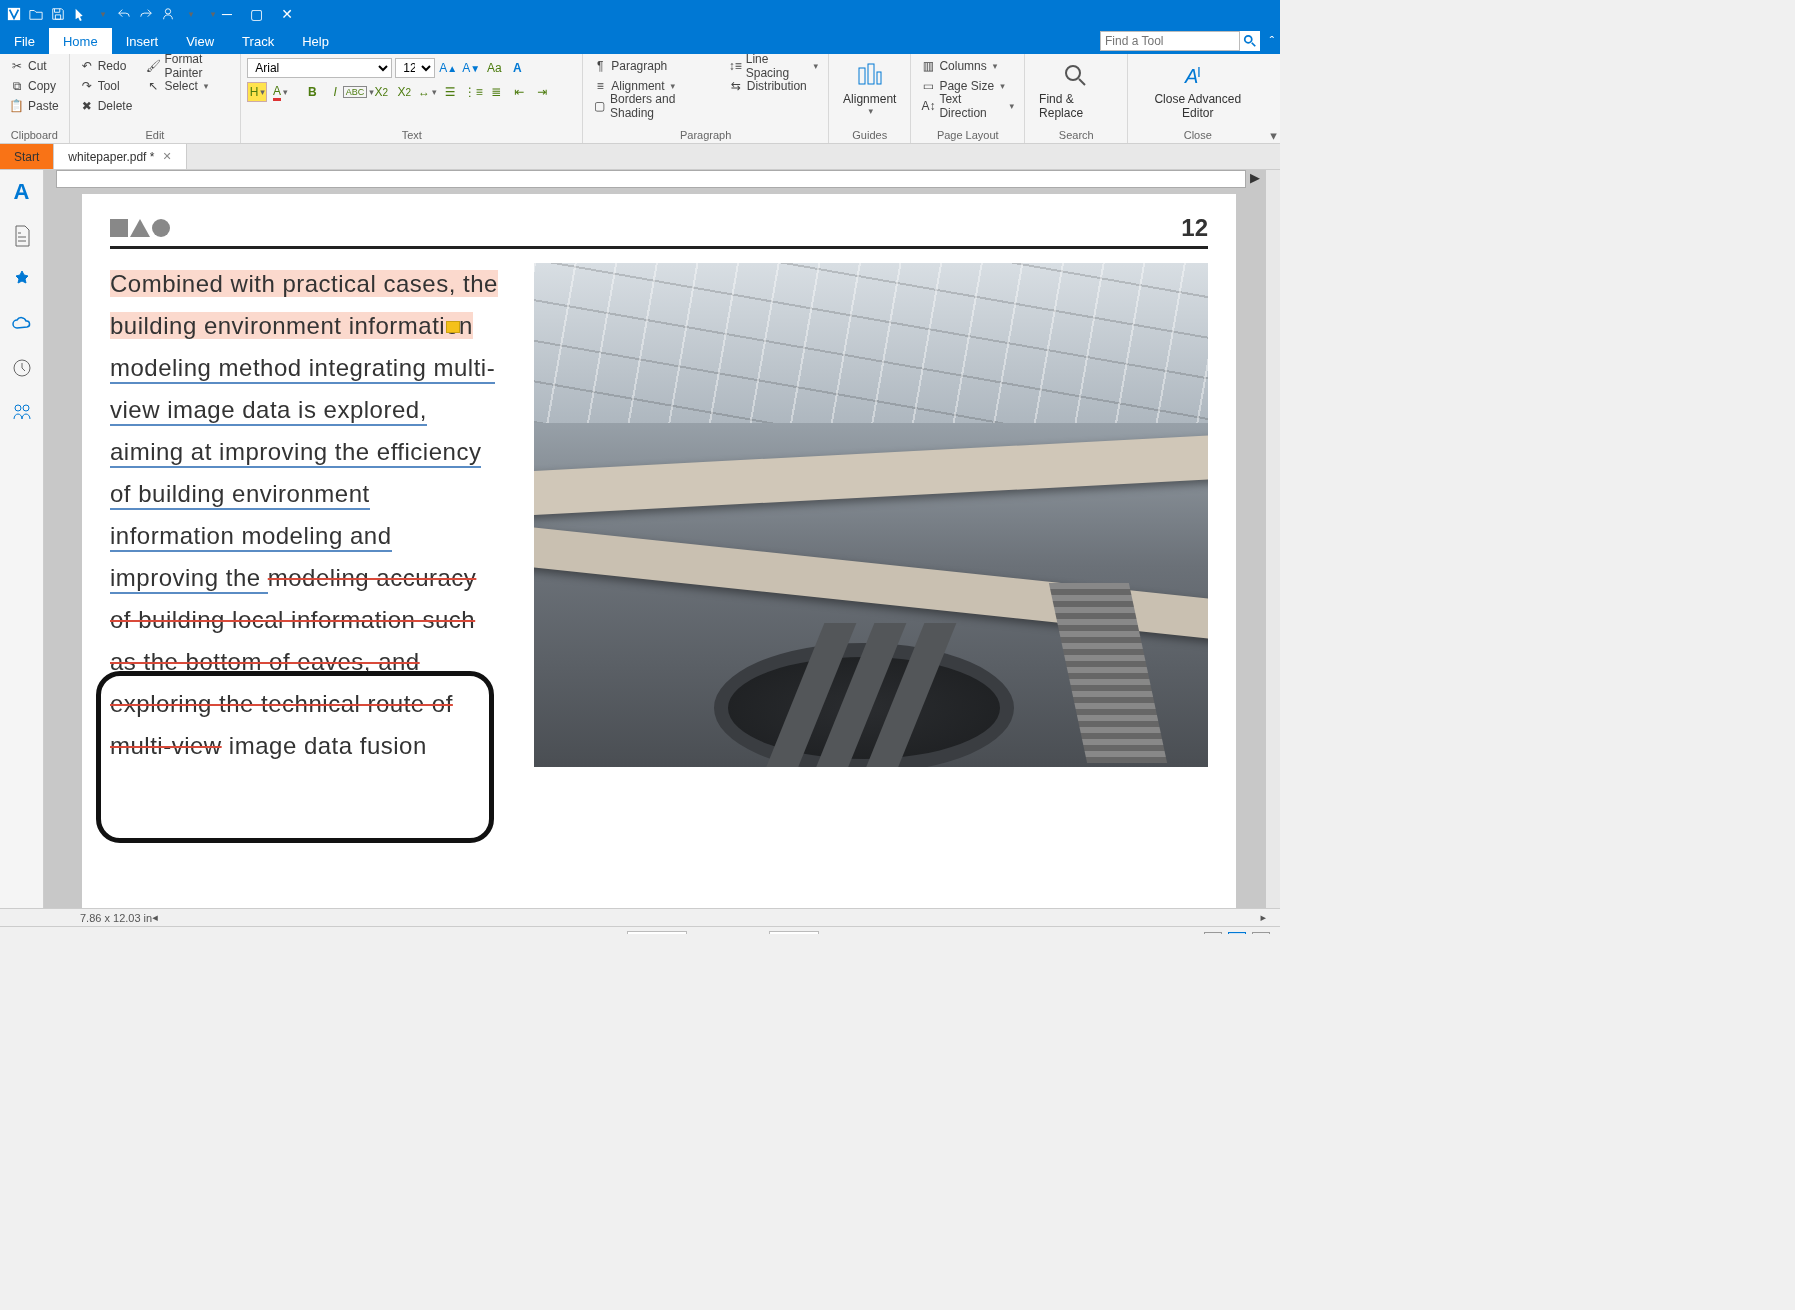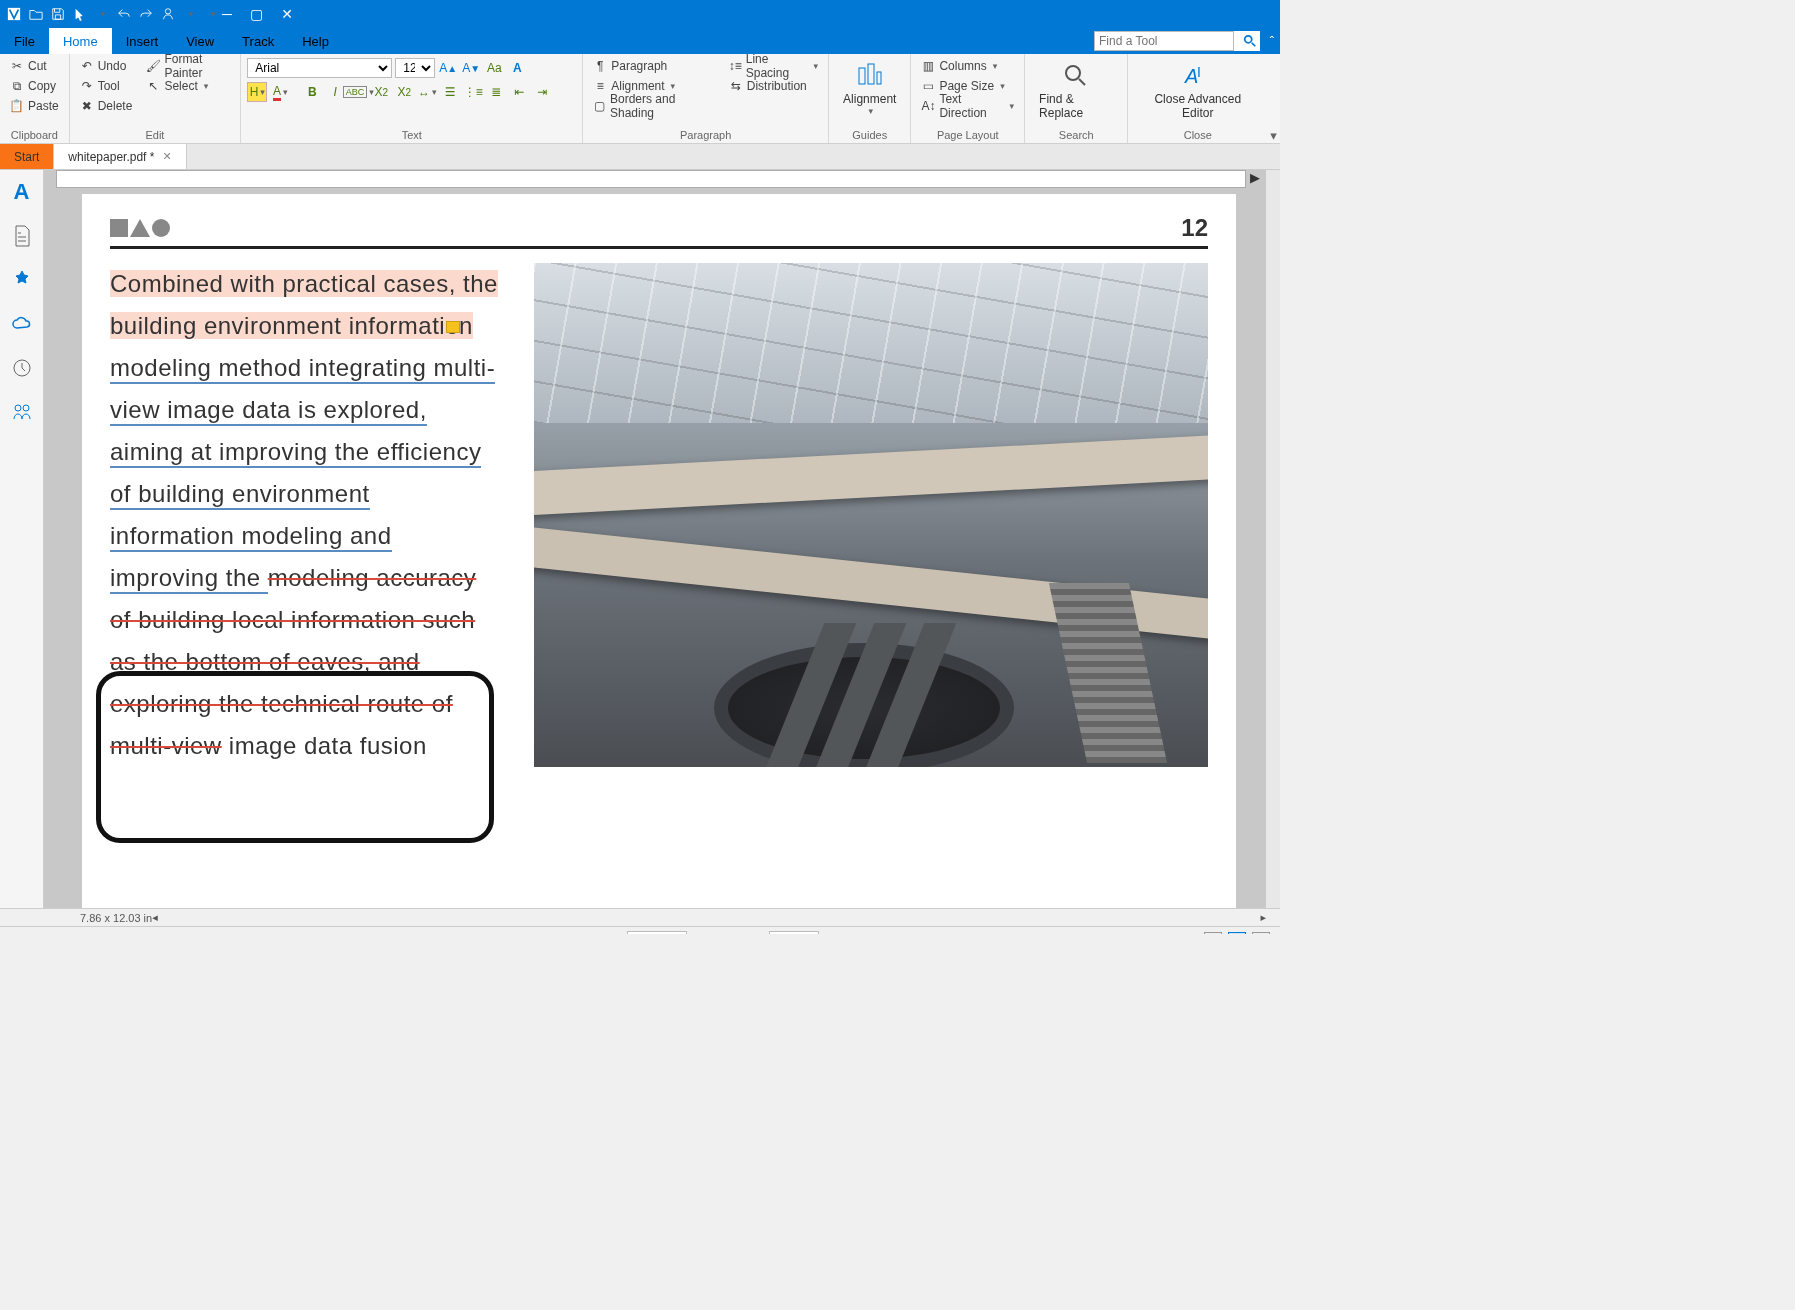--- a/index.html
+++ b/index.html
@@ -10,23 +10,23 @@
 .quick-access { display: flex; align-items: center; gap: 2px; padding-left: 4px; }
 .qa-btn { width: 20px; height: 20px; display: flex; align-items: center; justify-content: center; cursor: pointer; }
 .qa-btn svg { width: 14px; height: 14px; }
 .title-text { flex: 1; text-align: center; }
 .win-controls { display: flex; gap: 18px; padding-right: 14px; }
 .win-btn { cursor: pointer; font-size: 14px; }
 
 
 .menubar { background: #0078d4; height: 26px; display: flex; align-items: center; justify-content: space-between; }
 .menu-tabs { display: flex; height: 100%; }
-.menu-tab { padding: 0 14px; color: #000000; display: flex; align-items: center; cursor: pointer; font-size: 13px; }
+.menu-tab { padding: 0 14px; color: #ffffff; display: flex; align-items: center; cursor: pointer; font-size: 13px; }
 .menu-tab.active { background: white; color: #0078d4; }
-.find-tool { display: flex; align-items: center; gap: 6px; background: white; margin-right: 4px; height: 20px; }
+.find-tool { display: flex; align-items: center; background: white; margin-right: 4px; height: 20px; }
 .find-tool input { border: 1px solid #bbb; height: 20px; width: 140px; padding: 0 4px; font-size: 12px; }
 .find-tool .srch { width: 20px; display:flex; align-items:center; justify-content:center; color:#0078d4; }
 .chev-up { width:16px; color:white; cursor:pointer; text-align:center;}
 
 
 .ribbon { background: #f5f5f5; height: 90px; border-bottom: 1px solid #d0d0d0; display: flex; }
 .ribbon-group { border-right: 1px solid #d8d8d8; display: flex; flex-direction: column; padding: 2px 6px 0 6px; }
 .group-content { flex: 1; display: flex; align-items: flex-start; }
 .group-label { font-size: 11px; color: #666; text-align: center; padding: 2px 0; }
 .rbtn { display: flex; align-items: center; gap: 4px; padding: 2px 4px; cursor: pointer; height: 20px; font-size: 12px; color: #444; }
@@ -187,21 +187,21 @@
       </div>
     </div>
     <div class="group-label">Clipboard</div>
   </div>
 
   <div class="ribbon-group">
     <div class="group-content">
       <div class="rbtn-col">
         <div class="rbtn">
             <span class="ico">↶</span>
-            <span>Undo</span>
+            <span>Redo</span>
           </div>
         <div class="rbtn">
             <span class="ico">↷</span>
             <span>Tool</span>
           </div>
         <div class="rbtn">
             <span class="ico">✖</span>
             <span>Delete</span>
           </div>
       </div>

